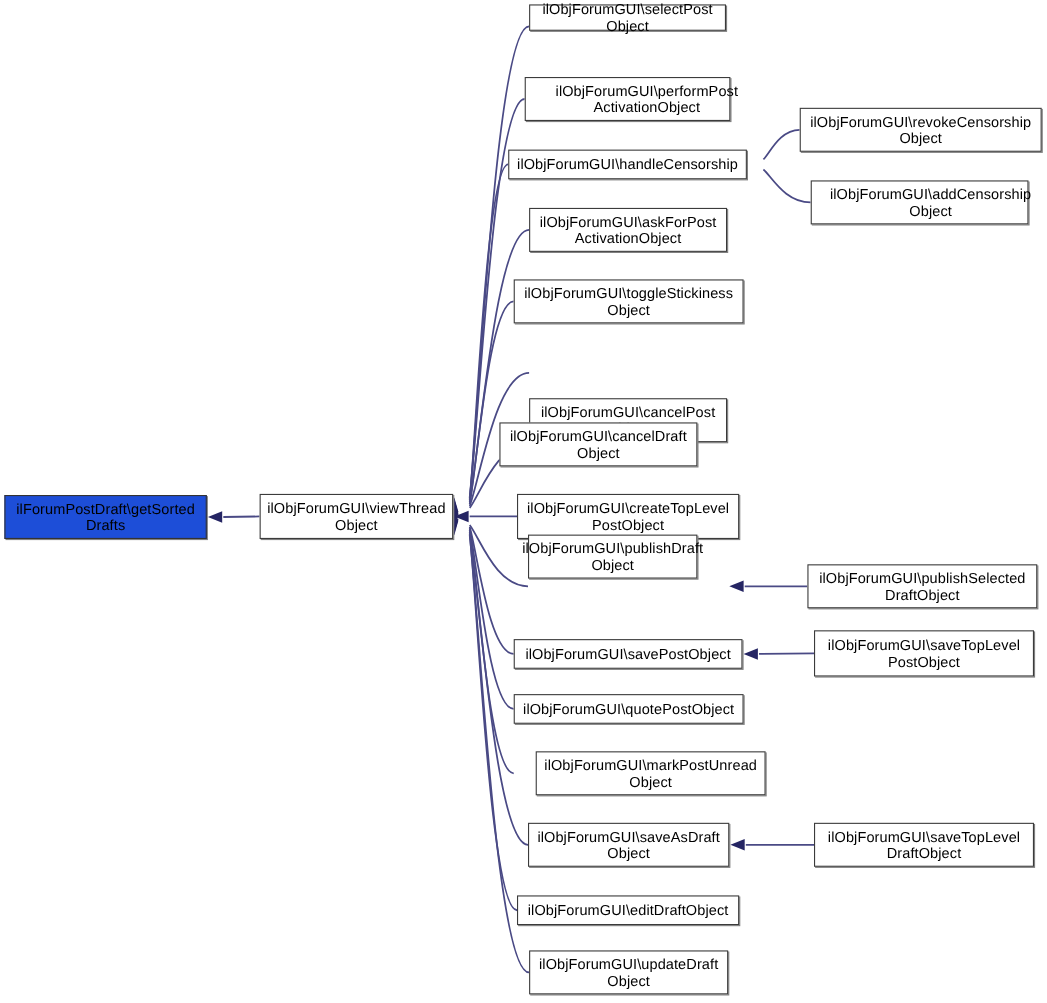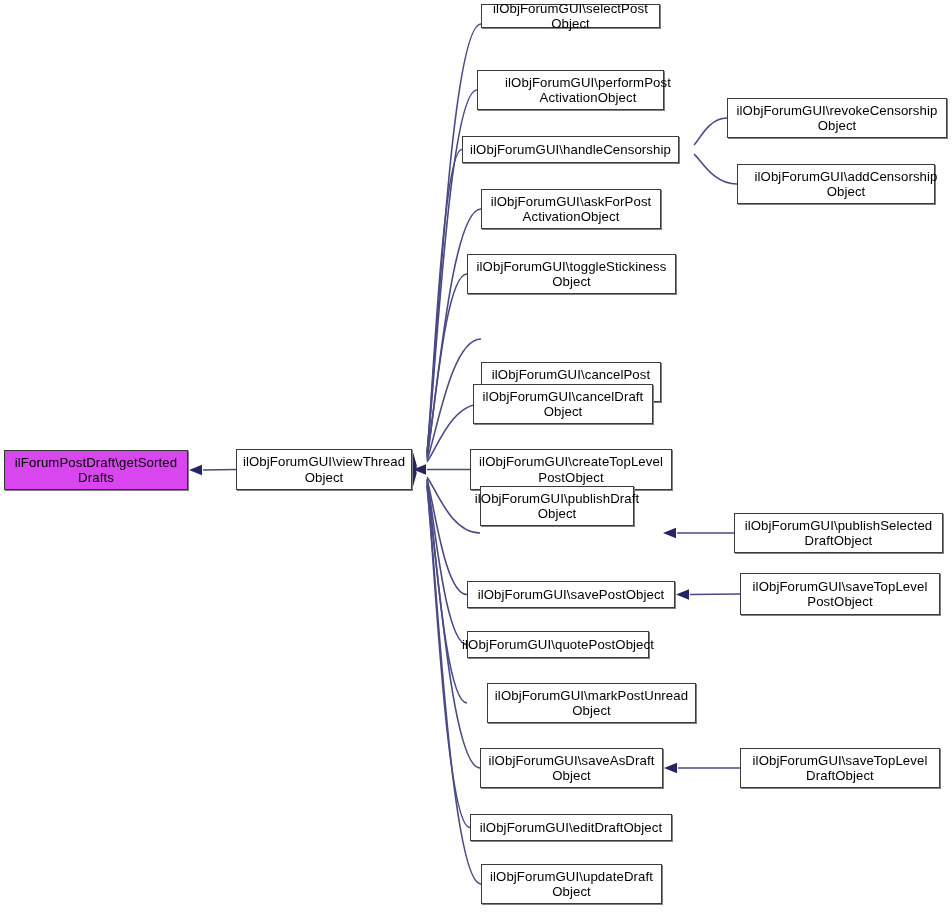--- a/index.html
+++ b/index.html
@@ -20,21 +20,21 @@
     line-height:15.5px;
     text-align:center;
     display:flex;
     align-items:center;
     justify-content:center;
     white-space:pre-line;
     letter-spacing:0.1px;
     box-shadow:1px 1px 0 0 #808080;
   }
   .node.hl{
-    background:#d946ef;
+    background:#1d4ed8;
     border:1px solid #333333;
   }
   svg.edges{
     position:absolute;left:0;top:0;
     width:952px;height:912px;
     pointer-events:none;
   }
   .edge{fill:none;stroke:#4a4a85;stroke-width:1.6px;}
   .head{fill:#252563;stroke:none;}
 </style>
@@ -95,28 +95,28 @@
 Object</div>
       <div class="node" style="left: 477px; top: 70px; width: 187px; height: 40px; padding-left: 35px;">ilObjForumGUI\performPost
 ActivationObject</div>
       <div class="node" style="left: 462px; top: 136px; width: 217px; height: 27px;">ilObjForumGUI\handleCensorship</div>
       <div class="node" style="left: 481px; top: 189px; width: 180px; height: 40px;">ilObjForumGUI\askForPost
 ActivationObject</div>
       <div class="node" style="left: 467px; top: 254px; width: 209px; height: 40px;">ilObjForumGUI\toggleStickiness
 Object</div>
       <div class="node" style="left: 481px; top: 319px; width: 180px; height: 40px; margin-top: 43px;">ilObjForumGUI\cancelPost
 Object</div>
-      <div class="node" style="left: 473px; top: 384px; width: 180px; height: 40px;">ilObjForumGUI\cancelDraft
+      <div class="node" style="left: 454px; top: 384px; width: 180px; height: 40px;">ilObjForumGUI\cancelDraft
 Object</div>
       <div class="node" style="left: 470px; top: 449px; width: 202px; height: 41px;">ilObjForumGUI\createTopLevel
 PostObject</div>
       <div class="node" style="left: 480px; top: 486px; width: 154px; height: 40px;">ilObjForumGUI\publishDraft
 Object</div>
       <div class="node" style="left: 467px; top: 581px; width: 208px; height: 27px;">ilObjForumGUI\savePostObject</div>
-      <div class="node" style="left: 467px; top: 631px; width: 182px; height: 27px;">ilObjForumGUI\quotePostObject</div>
+      <div class="node" style="left: 467px; top: 631px; width: 209px; height: 27px;">ilObjForumGUI\quotePostObject</div>
       <div class="node" style="left: 467px; top: 683px; width: 209px; height: 40px; margin-left: 20px;">ilObjForumGUI\markPostUnread
 Object</div>
       <div class="node" style="left: 480px; top: 748px; width: 183px; height: 40px;">ilObjForumGUI\saveAsDraft
 Object</div>
       <div class="node" style="left: 470px; top: 814px; width: 202px; height: 27px;">ilObjForumGUI\editDraftObject</div>
       <div class="node" style="left: 481px; top: 864px; width: 181px; height: 40px;">ilObjForumGUI\updateDraft
 Object</div>
       <div class="node" style="left: 727px; top: 98px; width: 220px; height: 40px;">ilObjForumGUI\revokeCensorship
 Object</div>
       <div class="node" style="left: 737px; top: 164px; width: 198px; height: 40px; padding-left: 20px;">ilObjForumGUI\addCensorship

